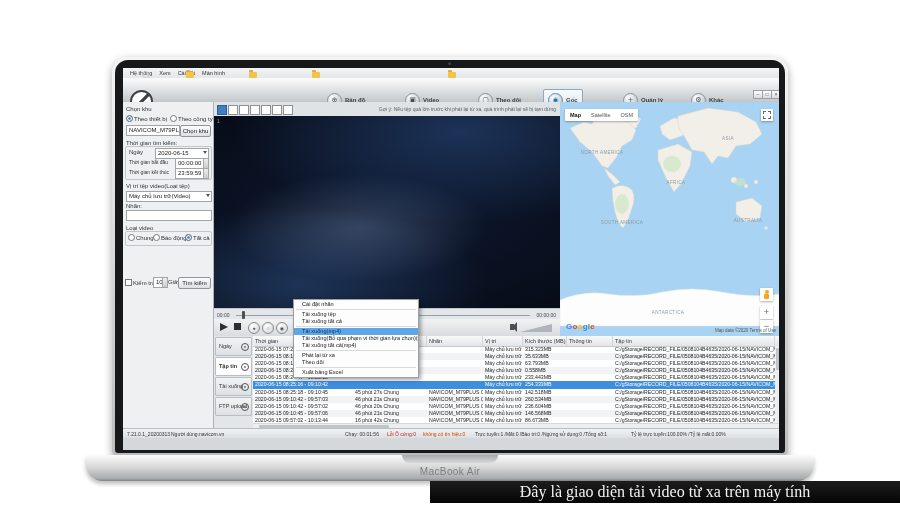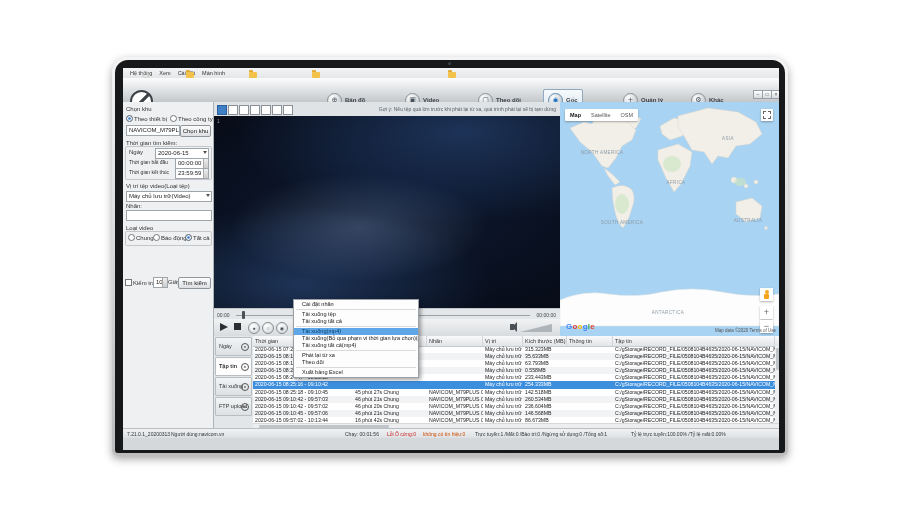--- a/index.html
+++ b/index.html
@@ -551,14 +551,21 @@
         <span class="lang">ENG</span>
         <span class="clock">
           <span>11:10 PM</span><br>
           <span>17/6/2020</span>
         </span>
 
       </div>
     </div>
   </div>
 
-
+  <div id="base" class="abs">
+    <div id="notch"></div>
+    <div id="base-label">MacBook Air</div>
+  </div>
+
+  <div id="caption-bar" class="abs">
+    <span>Đây là giao diện tải video từ xa trên máy tính</span>
+  </div>
 </div>
 
 </body></html>

